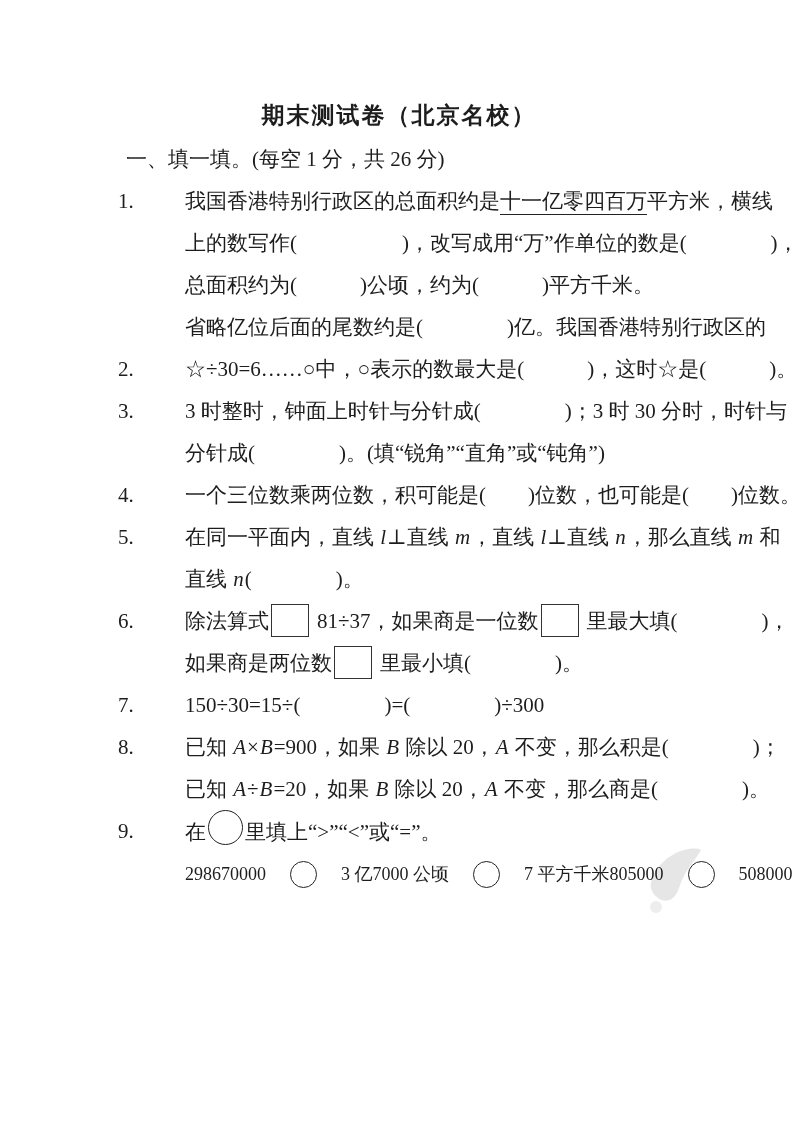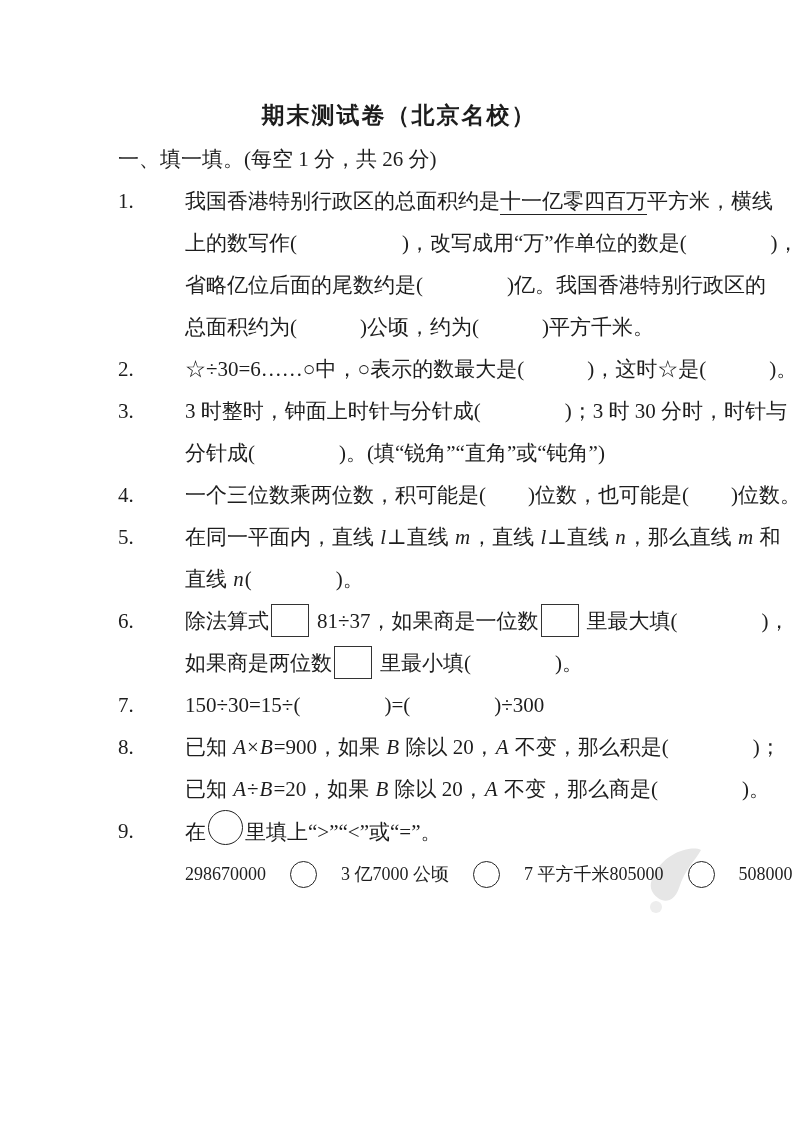--- a/index.html
+++ b/index.html
@@ -11,21 +11,21 @@
     font-family:"Liberation Serif","DejaVu Serif",serif;
     color:#1d1d1d;
   }
   .watermark { position:absolute; left:645px; top:843px; z-index:0; }
   .content { position:absolute; top:94px; left:118px; width:562px; z-index:1; }
   .title {
     margin:0; text-align:center;
     font-size:23px; font-weight:bold; line-height:44px;
     letter-spacing:2px;
   }
-  .section { font-size:21px; line-height:42px; }
+  .section { font-size:21px; line-height:42px;margin-left:8px; }
   .question { display:flex; align-items:flex-start; }
   .qnum { flex:0 0 auto; min-width:30px; font-size:21px; line-height:42px; }
   .qbody { flex:1 1 auto; min-width:0;margin-left:37px; }
   .line { font-size:21px; line-height:42px; white-space:nowrap; }
   .uline { border-bottom:1px solid #222; padding-bottom:1px; }
   .ivar { font-style:italic; padding:0 1px; }
   .blank-box {
     display:inline-block; width:36px; height:31px;
     border:1.5px solid #333; background:#fff;
     vertical-align:-9px; margin:0 8px 0 2px;
@@ -60,22 +60,22 @@
 
   <div class="content">
     <h1 class="title">期末测试卷（北京名校）</h1>
     <div class="section">一、填一填。(每空 1 分，共 26 分)</div>
     <div id="questions">
         <div class="question">
           <span class="qnum">1.</span>
           <div class="qbody">
             <div class="line"><span>我国香港特别行政区的总面积约是</span><span class="uline">十一亿零四百万</span><span>平方米，横线</span></div>
             <div class="line"><span>上的数写作(　　　　　)，改写成用“万”作单位的数是(　　　　)，</span></div>
+            <div class="line"><span>总面积约为(　　　)公顷，约为(　　　)平方千米。</span></div>
             <div class="line"><span>省略亿位后面的尾数约是(　　　　)亿。我国香港特别行政区的</span></div>
-            <div class="line"><span>总面积约为(　　　)公顷，约为(　　　)平方千米。</span></div>
           </div>
         </div>
         <div class="question">
           <span class="qnum">2.</span>
           <div class="qbody">
             <div class="line"><span>☆÷30=6……○中，○表示的数最大是(　　　)，这时☆是(　　　)。</span></div>
           </div>
         </div>
         <div class="question">
           <span class="qnum">3.</span>

